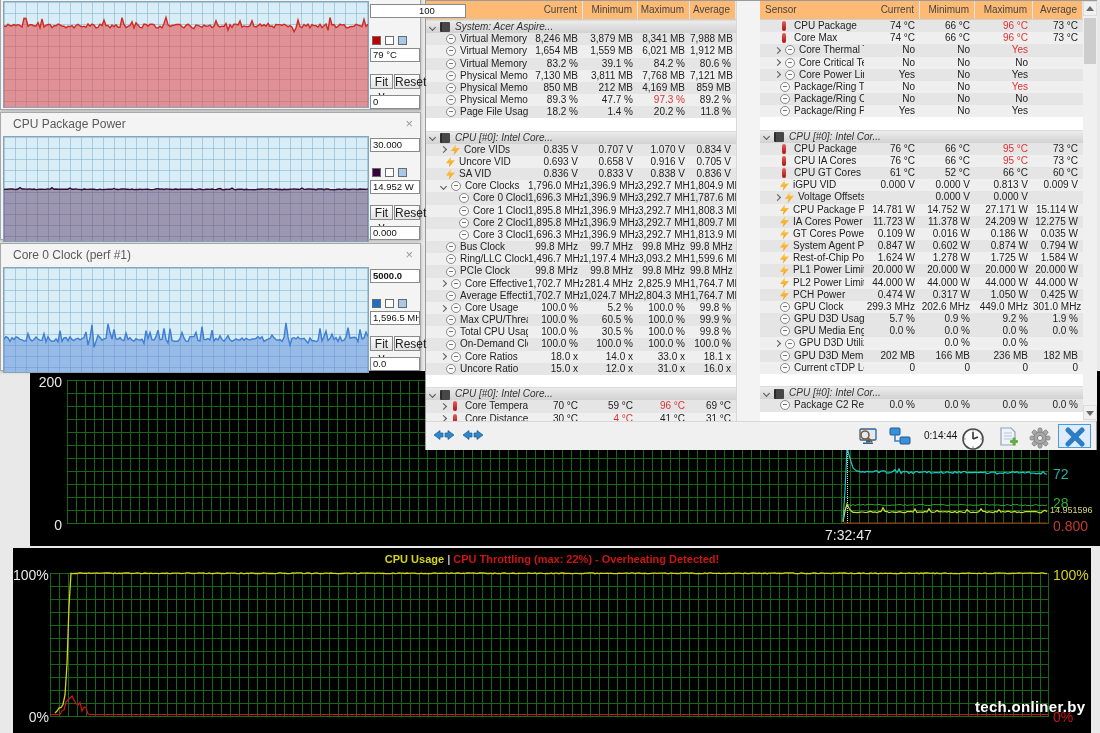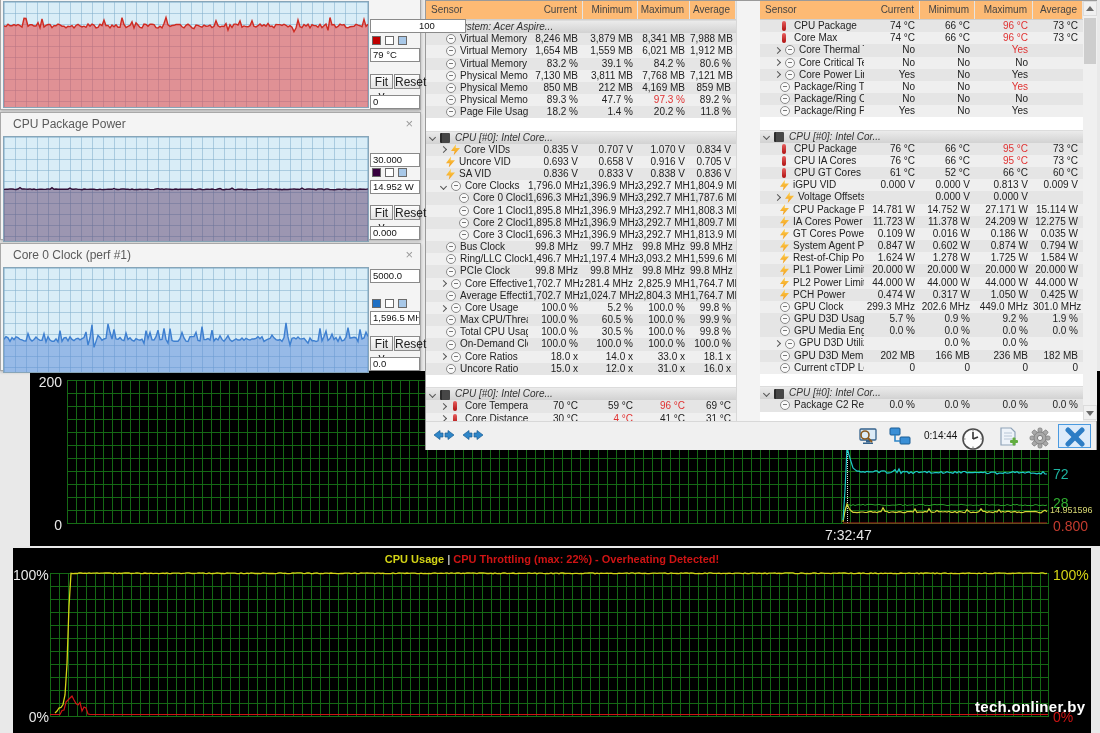--- a/index.html
+++ b/index.html
@@ -824,59 +824,59 @@
     </div>
   </div>
 
   <div class="gwin" id="gwin0" style="top:-20px;height:130px;">
     <div class="gplot" style="top:20px;" id="plot0">
         <svg width="364" height="105">
           <path d="M0,24.0 L2,24.4 L4,22.3 L6,23.8 L8,23.7 L10,22.6 L12,23.6 L14,22.5 L16,23.7 L18,25.1 L20,16.3 L22,16.5 L24,24.2 L26,22.6 L28,22.8 L30,24.0 L32,24.0 L34,20.6 L36,25.9 L38,16.8 L40,25.0 L42,23.4 L44,22.5 L46,22.5 L48,25.7 L50,23.6 L52,23.7 L54,22.0 L56,22.9 L58,24.2 L60,24.2 L62,25.8 L64,24.3 L66,24.6 L68,23.6 L70,25.9 L72,23.5 L74,22.3 L76,24.0 L78,24.9 L80,24.2 L82,25.3 L84,22.0 L86,24.3 L88,22.0 L90,23.0 L92,26.0 L94,25.3 L96,22.2 L98,23.6 L100,18.0 L102,23.7 L104,23.4 L106,25.9 L108,23.0 L110,24.8 L112,22.7 L114,25.3 L116,25.3 L118,15.7 L120,22.5 L122,25.5 L124,24.3 L126,23.5 L128,19.7 L130,25.9 L132,20.8 L134,23.0 L136,25.5 L138,26.0 L140,22.1 L142,22.4 L144,24.3 L146,22.3 L148,22.3 L150,22.6 L152,25.6 L154,26.0 L156,24.2 L158,25.8 L160,21.5 L162,15.4 L164,22.9 L166,24.4 L168,23.5 L170,23.3 L172,22.5 L174,22.4 L176,22.5 L178,24.8 L180,25.9 L182,23.3 L184,22.2 L186,23.7 L188,25.8 L190,26.6 L192,23.0 L194,23.3 L196,24.4 L198,25.2 L200,23.1 L202,24.2 L204,24.1 L206,23.1 L208,25.5 L210,24.3 L212,18.7 L214,23.7 L216,25.0 L218,24.2 L220,24.5 L222,21.5 L224,28.0 L226,22.7 L228,25.4 L230,22.1 L232,22.1 L234,23.0 L236,18.9 L238,25.1 L240,23.9 L242,24.6 L244,24.8 L246,23.7 L248,18.8 L250,24.5 L252,24.9 L254,23.7 L256,22.0 L258,24.1 L260,22.6 L262,24.2 L264,21.4 L266,24.4 L268,24.1 L270,25.7 L272,22.5 L274,22.6 L276,22.6 L278,23.4 L280,22.2 L282,23.3 L284,24.9 L286,23.7 L288,25.1 L290,29.6 L292,26.1 L294,17.9 L296,24.7 L298,25.7 L300,22.5 L302,24.0 L304,22.2 L306,25.8 L308,22.6 L310,23.6 L312,23.6 L314,25.2 L316,22.2 L318,25.6 L320,23.7 L322,22.0 L324,28.4 L326,15.5 L328,22.9 L330,22.6 L332,25.5 L334,24.4 L336,22.2 L338,23.1 L340,22.5 L342,25.5 L344,25.8 L346,24.8 L348,24.5 L350,24.3 L352,22.3 L354,23.2 L356,23.7 L358,24.8 L360,17.4 L362,24.4 L364,22.2 L364,105 L0,105 Z" stroke="none" stroke-width="1" fill="rgba(229,70,70,0.55)"></path>
           <path d="M0,24.0 L2,24.4 L4,22.3 L6,23.8 L8,23.7 L10,22.6 L12,23.6 L14,22.5 L16,23.7 L18,25.1 L20,16.3 L22,16.5 L24,24.2 L26,22.6 L28,22.8 L30,24.0 L32,24.0 L34,20.6 L36,25.9 L38,16.8 L40,25.0 L42,23.4 L44,22.5 L46,22.5 L48,25.7 L50,23.6 L52,23.7 L54,22.0 L56,22.9 L58,24.2 L60,24.2 L62,25.8 L64,24.3 L66,24.6 L68,23.6 L70,25.9 L72,23.5 L74,22.3 L76,24.0 L78,24.9 L80,24.2 L82,25.3 L84,22.0 L86,24.3 L88,22.0 L90,23.0 L92,26.0 L94,25.3 L96,22.2 L98,23.6 L100,18.0 L102,23.7 L104,23.4 L106,25.9 L108,23.0 L110,24.8 L112,22.7 L114,25.3 L116,25.3 L118,15.7 L120,22.5 L122,25.5 L124,24.3 L126,23.5 L128,19.7 L130,25.9 L132,20.8 L134,23.0 L136,25.5 L138,26.0 L140,22.1 L142,22.4 L144,24.3 L146,22.3 L148,22.3 L150,22.6 L152,25.6 L154,26.0 L156,24.2 L158,25.8 L160,21.5 L162,15.4 L164,22.9 L166,24.4 L168,23.5 L170,23.3 L172,22.5 L174,22.4 L176,22.5 L178,24.8 L180,25.9 L182,23.3 L184,22.2 L186,23.7 L188,25.8 L190,26.6 L192,23.0 L194,23.3 L196,24.4 L198,25.2 L200,23.1 L202,24.2 L204,24.1 L206,23.1 L208,25.5 L210,24.3 L212,18.7 L214,23.7 L216,25.0 L218,24.2 L220,24.5 L222,21.5 L224,28.0 L226,22.7 L228,25.4 L230,22.1 L232,22.1 L234,23.0 L236,18.9 L238,25.1 L240,23.9 L242,24.6 L244,24.8 L246,23.7 L248,18.8 L250,24.5 L252,24.9 L254,23.7 L256,22.0 L258,24.1 L260,22.6 L262,24.2 L264,21.4 L266,24.4 L268,24.1 L270,25.7 L272,22.5 L274,22.6 L276,22.6 L278,23.4 L280,22.2 L282,23.3 L284,24.9 L286,23.7 L288,25.1 L290,29.6 L292,26.1 L294,17.9 L296,24.7 L298,25.7 L300,22.5 L302,24.0 L304,22.2 L306,25.8 L308,22.6 L310,23.6 L312,23.6 L314,25.2 L316,22.2 L318,25.6 L320,23.7 L322,22.0 L324,28.4 L326,15.5 L328,22.9 L330,22.6 L332,25.5 L334,24.4 L336,22.2 L338,23.1 L340,22.5 L342,25.5 L344,25.8 L346,24.8 L348,24.5 L350,24.3 L352,22.3 L354,23.2 L356,23.7 L358,24.8 L360,17.4 L362,24.4 L364,22.2" stroke="#cf2a21" stroke-width="1.4" fill="none"></path>
         </svg>
       </div>
-    <div class="vbox" style="top:38px;padding-left:48px;">100</div>
+    <div class="vbox" style="top:23px;padding-left:48px;">100</div>
     <div class="swrow" style="top:55px;">
       <span class="sw" id="sw0a" style="background: rgb(192, 0, 0);"></span><span class="sw" id="sw0b" style="background: rgb(255, 255, 255);"></span><span class="sw" id="sw0c" style="background: rgb(168, 200, 232);"></span>
     </div>
     <div class="vbox" style="top:67px;">79 °C</div>
     <div class="gbtn" style="left:369px;top:93px;width:23px;">Fit y</div>
     <div class="gbtn" style="left:393px;top:93px;width:26px;">Reset</div>
     <div class="vbox" style="top:114px;">0</div>
   </div>
 
   <div class="gwin" id="gwin1" style="top:112px;height:128px;">
     <div class="gtitle"><span>CPU Package Power</span>
       <span class="gclose">×</span></div>
     <div class="gplot" style="top:23px;height:104px;" id="plot1">
         <svg width="364" height="104">
           <path d="M0,52.4 L2,52.1 L4,52.3 L6,51.9 L8,52.0 L10,52.3 L12,52.5 L14,52.0 L16,50.5 L18,52.0 L20,52.0 L22,52.1 L24,52.2 L26,51.9 L28,52.5 L30,52.0 L32,52.6 L34,52.4 L36,52.2 L38,52.2 L40,52.4 L42,52.2 L44,51.9 L46,52.3 L48,50.6 L50,52.2 L52,52.0 L54,52.3 L56,52.2 L58,52.1 L60,52.3 L62,52.2 L64,52.2 L66,51.0 L68,52.3 L70,52.3 L72,51.9 L74,52.4 L76,52.4 L78,52.7 L80,52.0 L82,52.3 L84,52.4 L86,52.3 L88,52.3 L90,52.2 L92,52.6 L94,52.6 L96,52.1 L98,52.6 L100,52.5 L102,52.4 L104,52.2 L106,52.3 L108,52.3 L110,51.4 L112,52.3 L114,52.5 L116,52.3 L118,52.0 L120,52.0 L122,52.2 L124,52.3 L126,52.6 L128,52.0 L130,52.6 L132,52.5 L134,52.5 L136,52.1 L138,52.5 L140,52.4 L142,52.2 L144,52.1 L146,52.6 L148,52.6 L150,52.4 L152,52.0 L154,51.6 L156,52.2 L158,51.9 L160,52.5 L162,51.9 L164,52.1 L166,52.3 L168,52.5 L170,52.3 L172,52.0 L174,52.5 L176,52.1 L178,52.3 L180,52.3 L182,52.2 L184,52.1 L186,52.2 L188,52.0 L190,52.6 L192,52.6 L194,52.1 L196,52.0 L198,52.5 L200,52.6 L202,52.2 L204,52.2 L206,52.4 L208,52.0 L210,52.4 L212,52.6 L214,52.0 L216,51.5 L218,52.5 L220,52.7 L222,52.3 L224,52.4 L226,52.3 L228,51.1 L230,52.4 L232,52.7 L234,52.1 L236,52.3 L238,52.1 L240,52.7 L242,52.2 L244,52.5 L246,52.6 L248,52.6 L250,52.7 L252,52.6 L254,52.1 L256,52.3 L258,52.0 L260,52.1 L262,52.4 L264,52.0 L266,51.9 L268,52.3 L270,52.4 L272,52.0 L274,52.5 L276,52.2 L278,52.7 L280,52.3 L282,52.5 L284,52.5 L286,52.3 L288,52.1 L290,51.9 L292,52.3 L294,52.3 L296,52.4 L298,51.0 L300,52.4 L302,52.3 L304,52.0 L306,52.0 L308,52.3 L310,52.2 L312,52.7 L314,52.0 L316,51.9 L318,52.0 L320,52.7 L322,52.0 L324,52.0 L326,52.6 L328,52.6 L330,52.7 L332,52.5 L334,52.2 L336,52.2 L338,52.6 L340,51.9 L342,52.2 L344,52.5 L346,52.5 L348,52.1 L350,52.1 L352,52.4 L354,52.5 L356,52.0 L358,52.2 L360,52.1 L362,52.4 L364,51.9 L364,104 L0,104 Z" stroke="none" stroke-width="1" fill="rgba(90,55,100,0.48)"></path>
           <path d="M0,52.4 L2,52.1 L4,52.3 L6,51.9 L8,52.0 L10,52.3 L12,52.5 L14,52.0 L16,50.5 L18,52.0 L20,52.0 L22,52.1 L24,52.2 L26,51.9 L28,52.5 L30,52.0 L32,52.6 L34,52.4 L36,52.2 L38,52.2 L40,52.4 L42,52.2 L44,51.9 L46,52.3 L48,50.6 L50,52.2 L52,52.0 L54,52.3 L56,52.2 L58,52.1 L60,52.3 L62,52.2 L64,52.2 L66,51.0 L68,52.3 L70,52.3 L72,51.9 L74,52.4 L76,52.4 L78,52.7 L80,52.0 L82,52.3 L84,52.4 L86,52.3 L88,52.3 L90,52.2 L92,52.6 L94,52.6 L96,52.1 L98,52.6 L100,52.5 L102,52.4 L104,52.2 L106,52.3 L108,52.3 L110,51.4 L112,52.3 L114,52.5 L116,52.3 L118,52.0 L120,52.0 L122,52.2 L124,52.3 L126,52.6 L128,52.0 L130,52.6 L132,52.5 L134,52.5 L136,52.1 L138,52.5 L140,52.4 L142,52.2 L144,52.1 L146,52.6 L148,52.6 L150,52.4 L152,52.0 L154,51.6 L156,52.2 L158,51.9 L160,52.5 L162,51.9 L164,52.1 L166,52.3 L168,52.5 L170,52.3 L172,52.0 L174,52.5 L176,52.1 L178,52.3 L180,52.3 L182,52.2 L184,52.1 L186,52.2 L188,52.0 L190,52.6 L192,52.6 L194,52.1 L196,52.0 L198,52.5 L200,52.6 L202,52.2 L204,52.2 L206,52.4 L208,52.0 L210,52.4 L212,52.6 L214,52.0 L216,51.5 L218,52.5 L220,52.7 L222,52.3 L224,52.4 L226,52.3 L228,51.1 L230,52.4 L232,52.7 L234,52.1 L236,52.3 L238,52.1 L240,52.7 L242,52.2 L244,52.5 L246,52.6 L248,52.6 L250,52.7 L252,52.6 L254,52.1 L256,52.3 L258,52.0 L260,52.1 L262,52.4 L264,52.0 L266,51.9 L268,52.3 L270,52.4 L272,52.0 L274,52.5 L276,52.2 L278,52.7 L280,52.3 L282,52.5 L284,52.5 L286,52.3 L288,52.1 L290,51.9 L292,52.3 L294,52.3 L296,52.4 L298,51.0 L300,52.4 L302,52.3 L304,52.0 L306,52.0 L308,52.3 L310,52.2 L312,52.7 L314,52.0 L316,51.9 L318,52.0 L320,52.7 L322,52.0 L324,52.0 L326,52.6 L328,52.6 L330,52.7 L332,52.5 L334,52.2 L336,52.2 L338,52.6 L340,51.9 L342,52.2 L344,52.5 L346,52.5 L348,52.1 L350,52.1 L352,52.4 L354,52.5 L356,52.0 L358,52.2 L360,52.1 L362,52.4 L364,51.9" stroke="#321038" stroke-width="1.4" fill="none"></path>
         </svg>
       </div>
-    <div class="vbox" style="top:40px;">30.000</div>
+    <div class="vbox" style="top:25px;">30.000</div>
     <div class="swrow" style="top:55px;">
       <span class="sw" id="sw1a" style="background: rgb(56, 0, 63);"></span><span class="sw" id="sw1b" style="background: rgb(255, 255, 255);"></span><span class="sw" id="sw1c" style="background: rgb(168, 200, 232);"></span>
     </div>
     <div class="vbox" style="top:67px;">14.952 W</div>
     <div class="gbtn" style="left:369px;top:92px;width:23px;">Fit y</div>
     <div class="gbtn" style="left:393px;top:92px;width:26px;">Reset</div>
     <div class="vbox" style="top:113px;">0.000</div>
   </div>
 
   <div class="gwin" id="gwin2" style="top:243px;height:128px;">
     <div class="gtitle"><span>Core 0 Clock (perf #1)</span>
       <span class="gclose">×</span></div>
     <div class="gplot" style="top:23px;height:104px;" id="plot2">
         <svg width="364" height="104">
           <path d="M0,71.3 L2,68.6 L4,69.8 L6,73.3 L8,69.6 L10,71.6 L12,68.9 L14,69.7 L16,71.3 L18,71.9 L20,72.9 L22,73.0 L24,65.6 L26,71.1 L28,73.1 L30,71.5 L32,69.1 L34,71.0 L36,72.4 L38,72.3 L40,65.6 L42,73.8 L44,68.6 L46,72.0 L48,73.3 L50,73.2 L52,70.9 L54,73.9 L56,62.7 L58,73.3 L60,69.8 L62,69.5 L64,72.9 L66,68.9 L68,71.4 L70,72.6 L72,70.8 L74,70.3 L76,71.9 L78,70.7 L80,69.6 L82,63.9 L84,77.1 L86,69.8 L88,56.7 L90,79.4 L92,73.4 L94,67.4 L96,69.4 L98,72.2 L100,71.0 L102,70.3 L104,55.9 L106,64.3 L108,71.0 L110,61.5 L112,71.0 L114,71.3 L116,69.6 L118,72.0 L120,72.7 L122,65.0 L124,71.5 L126,69.7 L128,72.1 L130,73.2 L132,70.7 L134,71.6 L136,72.2 L138,71.1 L140,75.3 L142,62.7 L144,70.6 L146,64.5 L148,71.8 L150,72.0 L152,68.7 L154,62.2 L156,71.8 L158,71.4 L160,60.5 L162,71.5 L164,75.0 L166,60.6 L168,72.4 L170,73.3 L172,73.3 L174,73.3 L176,70.7 L178,64.4 L180,69.9 L182,73.2 L184,73.4 L186,68.7 L188,68.6 L190,68.6 L192,64.4 L194,72.5 L196,72.9 L198,58.7 L200,71.6 L202,71.5 L204,70.5 L206,72.1 L208,62.2 L210,72.9 L212,70.5 L214,72.0 L216,67.7 L218,71.4 L220,73.2 L222,70.6 L224,67.6 L226,71.9 L228,73.4 L230,72.2 L232,70.8 L234,72.0 L236,72.0 L238,70.0 L240,72.2 L242,70.3 L244,71.3 L246,72.1 L248,71.0 L250,71.0 L252,70.3 L254,68.6 L256,70.8 L258,68.8 L260,73.4 L262,72.1 L264,71.1 L266,70.5 L268,67.1 L270,69.8 L272,71.6 L274,72.2 L276,71.5 L278,73.3 L280,69.5 L282,54.8 L284,68.9 L286,77.0 L288,70.3 L290,69.7 L292,70.9 L294,69.0 L296,70.9 L298,70.9 L300,70.4 L302,72.8 L304,75.1 L306,69.9 L308,72.7 L310,72.7 L312,73.4 L314,72.8 L316,60.3 L318,72.9 L320,68.5 L322,63.1 L324,72.4 L326,70.5 L328,66.0 L330,71.5 L332,69.6 L334,73.4 L336,68.7 L338,72.8 L340,72.1 L342,69.1 L344,59.7 L346,70.2 L348,69.7 L350,69.3 L352,69.7 L354,73.5 L356,61.3 L358,70.9 L360,69.9 L362,64.2 L364,68.5 L364,104 L0,104 Z" stroke="none" stroke-width="1" fill="rgba(85,135,215,0.5)"></path>
           <path d="M0,71.3 L2,68.6 L4,69.8 L6,73.3 L8,69.6 L10,71.6 L12,68.9 L14,69.7 L16,71.3 L18,71.9 L20,72.9 L22,73.0 L24,65.6 L26,71.1 L28,73.1 L30,71.5 L32,69.1 L34,71.0 L36,72.4 L38,72.3 L40,65.6 L42,73.8 L44,68.6 L46,72.0 L48,73.3 L50,73.2 L52,70.9 L54,73.9 L56,62.7 L58,73.3 L60,69.8 L62,69.5 L64,72.9 L66,68.9 L68,71.4 L70,72.6 L72,70.8 L74,70.3 L76,71.9 L78,70.7 L80,69.6 L82,63.9 L84,77.1 L86,69.8 L88,56.7 L90,79.4 L92,73.4 L94,67.4 L96,69.4 L98,72.2 L100,71.0 L102,70.3 L104,55.9 L106,64.3 L108,71.0 L110,61.5 L112,71.0 L114,71.3 L116,69.6 L118,72.0 L120,72.7 L122,65.0 L124,71.5 L126,69.7 L128,72.1 L130,73.2 L132,70.7 L134,71.6 L136,72.2 L138,71.1 L140,75.3 L142,62.7 L144,70.6 L146,64.5 L148,71.8 L150,72.0 L152,68.7 L154,62.2 L156,71.8 L158,71.4 L160,60.5 L162,71.5 L164,75.0 L166,60.6 L168,72.4 L170,73.3 L172,73.3 L174,73.3 L176,70.7 L178,64.4 L180,69.9 L182,73.2 L184,73.4 L186,68.7 L188,68.6 L190,68.6 L192,64.4 L194,72.5 L196,72.9 L198,58.7 L200,71.6 L202,71.5 L204,70.5 L206,72.1 L208,62.2 L210,72.9 L212,70.5 L214,72.0 L216,67.7 L218,71.4 L220,73.2 L222,70.6 L224,67.6 L226,71.9 L228,73.4 L230,72.2 L232,70.8 L234,72.0 L236,72.0 L238,70.0 L240,72.2 L242,70.3 L244,71.3 L246,72.1 L248,71.0 L250,71.0 L252,70.3 L254,68.6 L256,70.8 L258,68.8 L260,73.4 L262,72.1 L264,71.1 L266,70.5 L268,67.1 L270,69.8 L272,71.6 L274,72.2 L276,71.5 L278,73.3 L280,69.5 L282,54.8 L284,68.9 L286,77.0 L288,70.3 L290,69.7 L292,70.9 L294,69.0 L296,70.9 L298,70.9 L300,70.4 L302,72.8 L304,75.1 L306,69.9 L308,72.7 L310,72.7 L312,73.4 L314,72.8 L316,60.3 L318,72.9 L320,68.5 L322,63.1 L324,72.4 L326,70.5 L328,66.0 L330,71.5 L332,69.6 L334,73.4 L336,68.7 L338,72.8 L340,72.1 L342,69.1 L344,59.7 L346,70.2 L348,69.7 L350,69.3 L352,69.7 L354,73.5 L356,61.3 L358,70.9 L360,69.9 L362,64.2 L364,68.5" stroke="#3d7fd0" stroke-width="1.4" fill="none"></path>
         </svg>
       </div>
-    <div class="vbox" style="top:25px;">5000.0</div>
+    <div class="vbox" style="top:25px;font-weight:bold;">5000.0</div>
     <div class="swrow" style="top:55px;">
       <span class="sw" id="sw2a" style="background: rgb(30, 111, 196);"></span><span class="sw" id="sw2b" style="background: rgb(255, 255, 255);"></span><span class="sw" id="sw2c" style="background: rgb(168, 200, 232);"></span>
     </div>
     <div class="vbox" style="top:67px;">1,596.5 MHz</div>
     <div class="gbtn" style="left:369px;top:92px;width:23px;">Fit y</div>
     <div class="gbtn" style="left:393px;top:92px;width:26px;">Reset</div>
     <div class="vbox" style="top:113px;">0.0</div>
   </div>
 
 </div>

